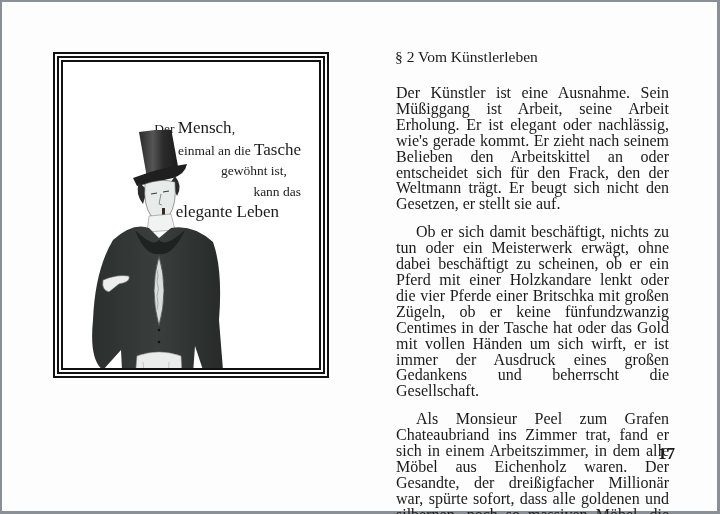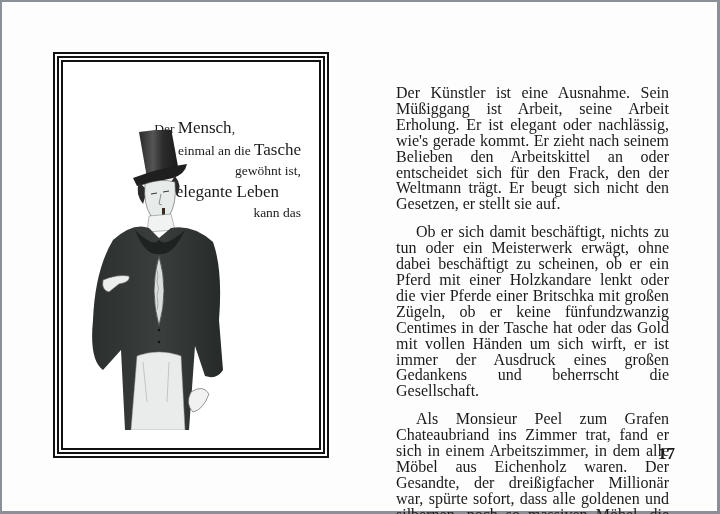--- a/index.html
+++ b/index.html
@@ -23,21 +23,21 @@
     box-sizing: border-box;
     border-top: 2px solid #8a9096;
     border-left: 2px solid #8a9096;
     border-right: 3px solid #8a9096;
     border-bottom: 3px solid #8a9096;
   }
   
   .frame-outer {
     position: absolute;
     left: 51px; top: 50px;
-    width: 276px; height: 406px;
+    width: 276px; height: 326px;
     box-sizing: border-box;
     border: 2px solid #111;
     padding: 2px;
   }
   .frame-mid {
     width: 100%; height: 100%;
     box-sizing: border-box;
     border: 2px solid #111;
     padding: 2px;
   }
@@ -55,21 +55,21 @@
     top: 56px;
     text-align: right;
     font-size: 13.5px;
     line-height: 20.5px;
     color: #1b1b1b;
   }
   .quote .line { display: block; white-space: nowrap; }
   .quote .big { font-size: 17px; }
   .quote .l1 { margin-right: 66px; }
   .quote .l2 { margin-right: 0; }
-  .quote .l3 { }
+  .quote .l3 { margin-right: 14px; }
   .quote .l4 { margin-right: 0; }
   .quote .l5 { margin-right: 22px; }
   .quote .l6 { margin-right: 0; }
 
   .illustration {
     position: absolute;
     left: 10px; top: 68px;
     width: 170px; height: 300px;
   }
 
@@ -109,22 +109,22 @@
 <div class="page">
 
   <div class="frame-outer">
     <div class="frame-mid">
       <div class="frame-inner">
 
         <div class="quote">
           <span class="line l1"><span>Der </span><span class="big">Mensch</span><span>,</span></span>
           <span class="line l2"><span>der einmal an die </span><span class="big">Tasche</span></span>
           <span class="line l3"><span>gewöhnt ist,</span></span>
+          <span class="line l4"><span>kann das</span></span>
           <span class="line l5"><span class="big">elegante Leben</span></span>
-          <span class="line l4"><span>kann das</span></span>
         </div>
 
         <svg class="illustration" viewBox="0 0 170 300" xmlns="http://www.w3.org/2000/svg">
           <defs>
             <linearGradient id="hatG" x1="0" x2="1" y1="0" y2="0">
               <stop offset="0" stop-color="#2a2a2a"></stop>
               <stop offset="0.35" stop-color="#555"></stop>
               <stop offset="0.6" stop-color="#2c2c2c"></stop>
               <stop offset="1" stop-color="#1a1a1a"></stop>
             </linearGradient>
@@ -163,20 +163,21 @@
           <path d="M118 262 Q130 254 136 264 Q130 280 120 282 Q112 274 118 262 Z" fill="#f0f1f0" stroke="#555" stroke-width="0.6"></path>
 
           <circle cx="86" cy="200" r="1.3" fill="#111"></circle>
           <circle cx="86" cy="212" r="1.3" fill="#111"></circle>
         </svg>
 
       </div>
     </div>
   </div>
 
+  <div class="heading">§ 2 Vom Künstlerleben</div>
 
   <div class="body-text">
     <p>Der Künstler ist eine Ausnahme. Sein Müßiggang ist Ar­beit, seine Arbeit Erholung. Er ist elegant oder nachlässig, wie's gerade kommt. Er zieht nach seinem Belieben den Arbeitskittel an oder entscheidet sich für den Frack, den der Weltmann trägt. Er beugt sich nicht den Gesetzen, er stellt sie auf.</p>
     <p class="indent">Ob er sich damit beschäftigt, nichts zu tun oder ein Meisterwerk erwägt, ohne dabei beschäftigt zu scheinen, ob er ein Pferd mit einer Holzkandare lenkt oder die vier Pferde einer Britschka mit großen Zügeln, ob er keine fünfundzwanzig Centimes in der Tasche hat oder das Gold mit vollen Händen um sich wirft, er ist immer der Ausdruck eines großen Gedankens und beherrscht die Gesellschaft.</p>
     <p class="indent">Als Monsieur Peel zum Grafen Chateaubriand ins Zimmer trat, fand er sich in einem Arbeitszimmer, in dem alle Möbel aus Eichenholz waren. Der Gesandte, der dreißigfacher Millionär war, spürte sofort, dass alle gol­denen und silbernen, noch so massiven Möbel, die Eng­land verstopfen, an dieser Einfachheit gemessen, gar nichts bedeuteten.</p>
   </div>
 
   <div class="page-number">17</div>
 </div>
 

